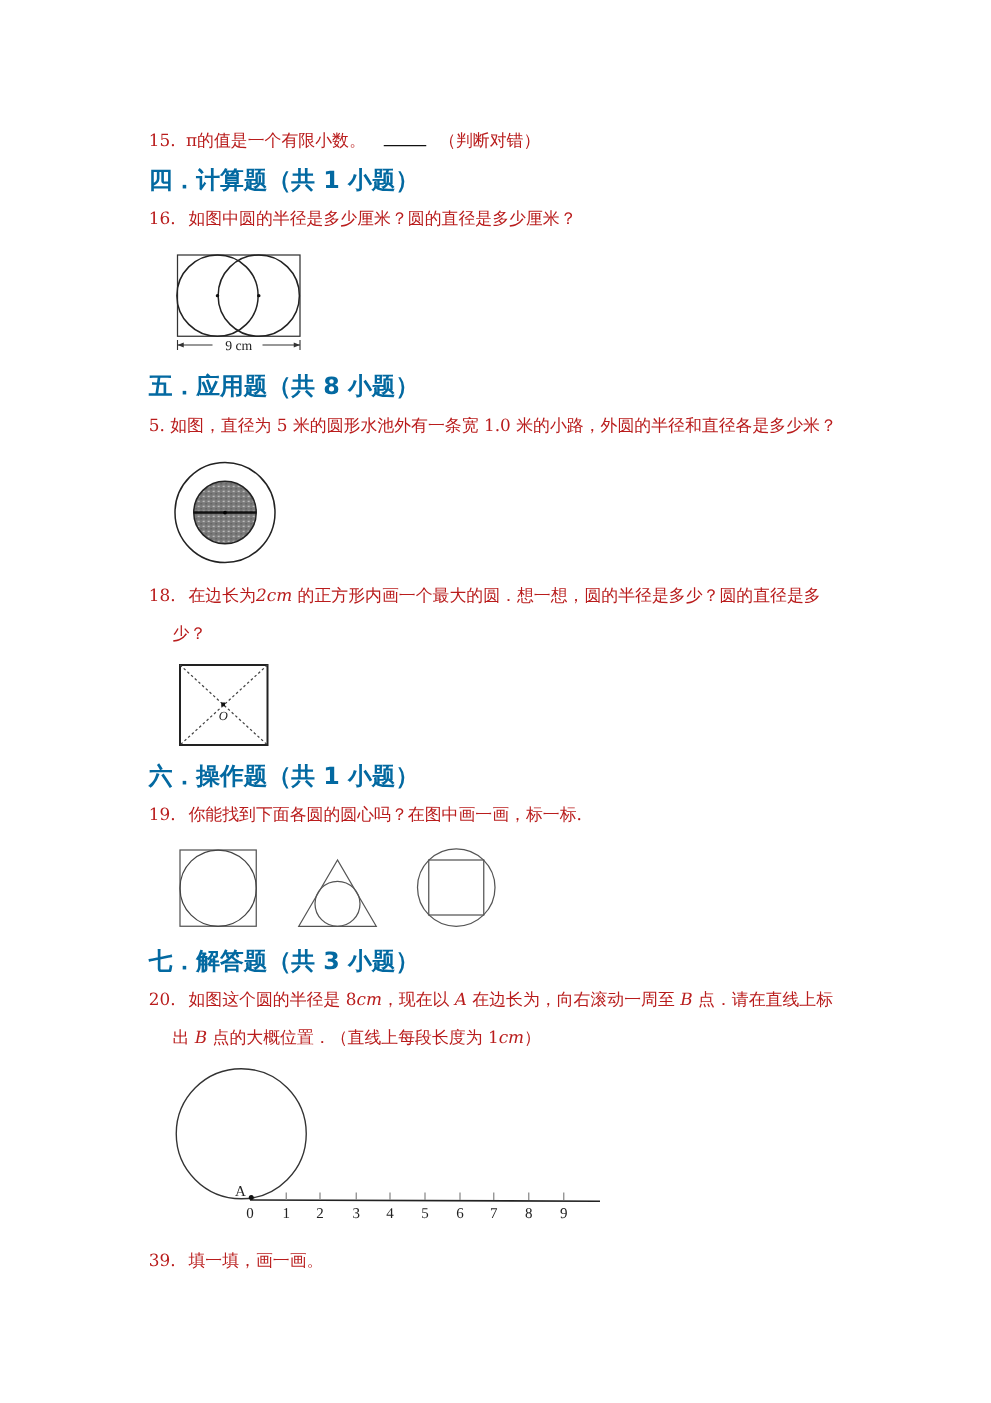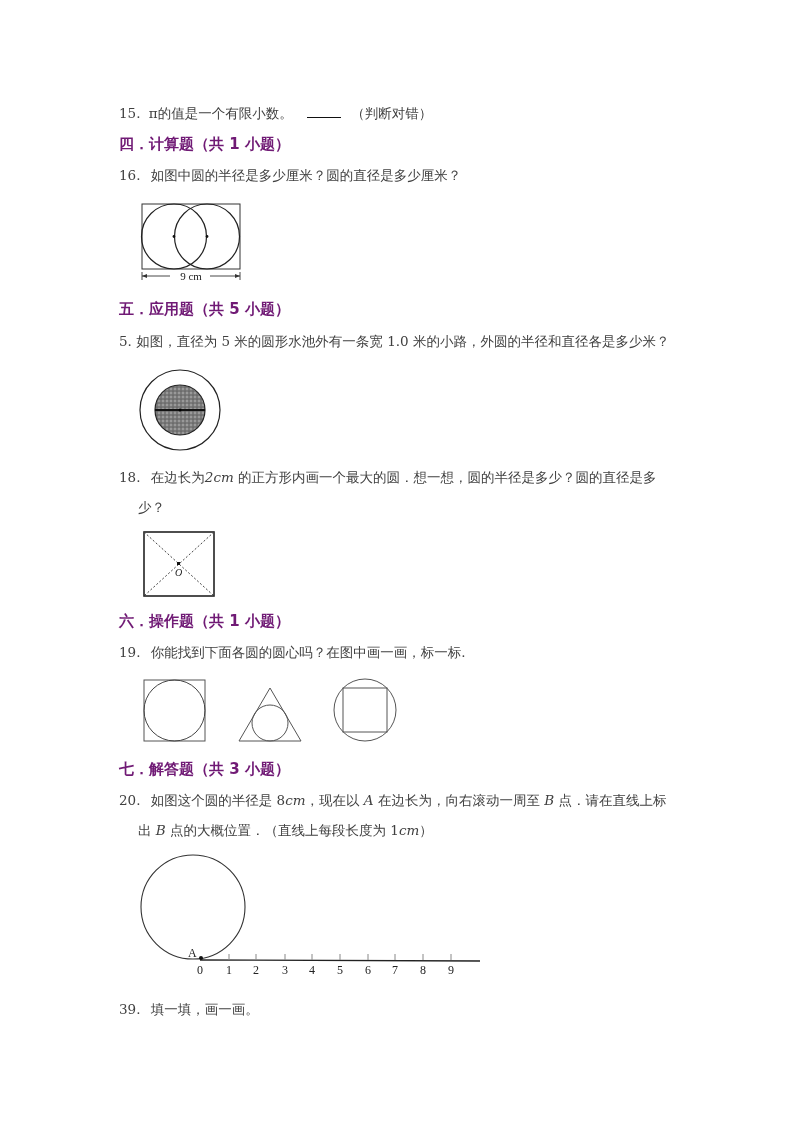--- a/index.html
+++ b/index.html
@@ -1,20 +1,20 @@
 <!DOCTYPE html>
 <html><head>
 <meta charset="utf-8">
 <style>
   html, body { margin: 0; padding: 0; background: #ffffff; }
   body { width: 793px; height: 1122px; position: relative; overflow: hidden;
          font-family: "DejaVu Serif", "Liberation Serif", serif; color: #222; }
   .abs { position: absolute; }
-  .q { font-size: 13.5px; line-height: 18px; white-space: nowrap; color: #404040; }
-  .sec { font-size: 15px; line-height: 18px; font-weight: bold; white-space: nowrap; color: #701a75;
+  .q { font-size: 13.5px; line-height: 18px; white-space: nowrap; color: #b91c1c; }
+  .sec { font-size: 19px; line-height: 18px; font-weight: bold; white-space: nowrap; color: #0369a1;
          font-family: "DejaVu Sans", "Liberation Sans", sans-serif; }
   .blank { display: inline-block; width: 34px; border-bottom: 1.5px solid #111; height: 12px; vertical-align: baseline; margin: 0 6px 0 10px; }
   i { font-style: italic; }
   svg { position: absolute; overflow: visible; }
   .fig-text { font-family: "Liberation Serif", "DejaVu Serif", serif; }
 </style>
 </head>
 <body>
 
 <div class="abs q" style="left:119px; top:104px;">
@@ -38,21 +38,21 @@
   <circle cx="69" cy="36.5" r="1.4" fill="#111"></circle>
   <line x1="4" y1="76" x2="32" y2="76" stroke="#333" stroke-width="0.9"></line>
   <line x1="72" y1="76" x2="102" y2="76" stroke="#333" stroke-width="0.9"></line>
   <line x1="4" y1="72" x2="4" y2="80" stroke="#333" stroke-width="0.9"></line>
   <line x1="102" y1="72" x2="102" y2="80" stroke="#333" stroke-width="0.9"></line>
   <polygon points="4,76 9,74 9,78" fill="#333"></polygon>
   <polygon points="102,76 97,74 97,78" fill="#333"></polygon>
   <text class="fig-text" x="53" y="80" font-size="11" text-anchor="middle" fill="#222">9 cm</text>
 </svg>
 
-<div class="abs sec" style="left:119px; top:300px;">五．应用题（共 5 小题）</div>
+<div class="abs sec" style="left:119px; top:300px;">五．应用题（共 8 小题）</div>
 
 <div class="abs q" style="left:119px; top:332px;">
   <span>5.</span>
   <span>如图，直径为 5 米的圆形水池外有一条宽 1.0 米的小路，外圆的半径和直径各是多少米？</span>
 </div>
 <svg style="left:138px; top:368px;" width="86" height="86" viewBox="0 0 86 86">
   <defs>
     <pattern id="speckle" width="4" height="4" patternUnits="userSpaceOnUse">
       <rect width="4" height="4" fill="#7a7a7a"></rect>
       <circle cx="1" cy="1" r="0.7" fill="#cfcfcf"></circle>

